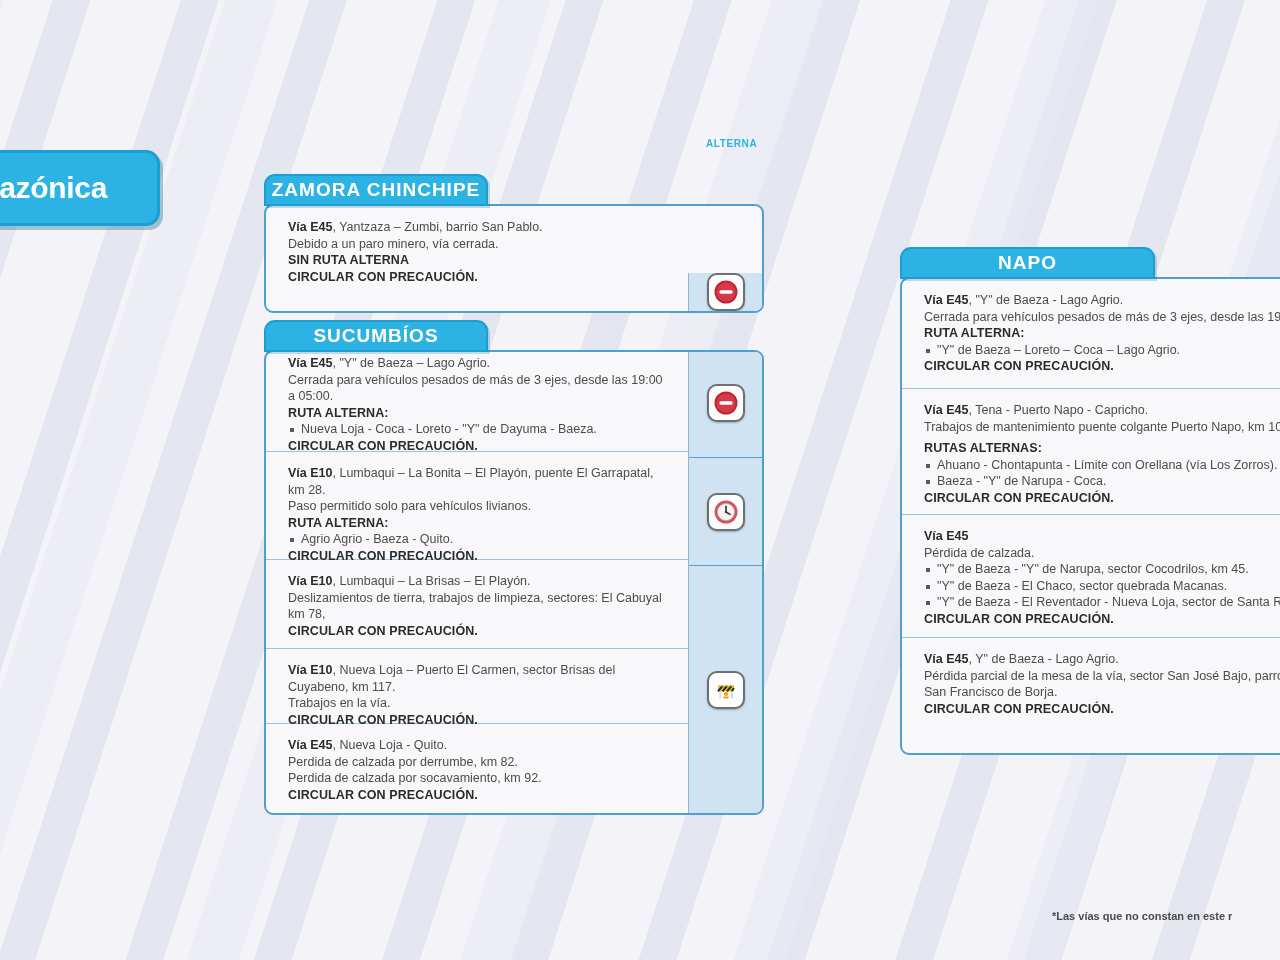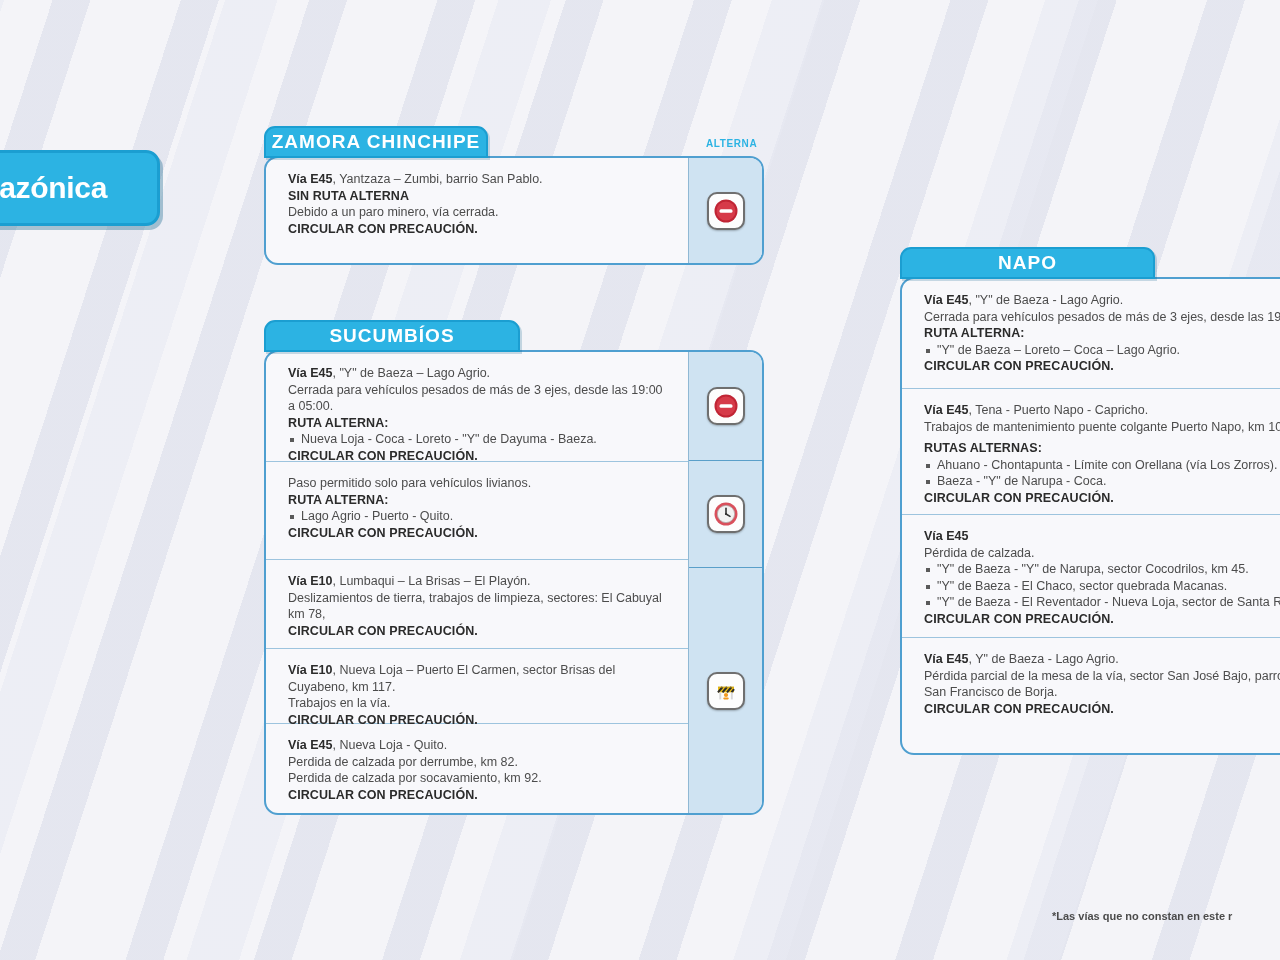--- a/index.html
+++ b/index.html
@@ -87,26 +87,27 @@
   .prov-header .prov-title {
     color: #ffffff;
     font-size: 19px;
     font-weight: bold;
     letter-spacing: 1px;
     white-space: nowrap;
   }
 
   .card {
     border: 2px solid #4f9fd0;
-    border-radius: 14px;
+    border-radius: 9px;
     background: #f8f8fb;
     overflow: hidden;
     position: relative;
     display: flex;
     margin-top: -2px;
+    align-items: flex-end;
   }
 
   .card-rows {
     flex: 1 1 auto;
     display: flex;
     flex-direction: column;
     position: relative;
     z-index: 2;
   }
 
@@ -207,72 +208,75 @@
 <div id="bg-stripes"></div>
 <div id="bg-stripes2"></div>
 
 <div id="region-badge">
   <span class="badge-text">mazónica</span>
 </div>
 
 <div class="estado-label" style="left:706px; top:138px;">ALTERNA</div>
 
 <div class="province" id="prov-zamora" style="left:264px; top:126px; width:500px;">
-  <div class="prov-header" style="width:224px;">
+  <div class="prov-header" style="width:224px;margin-top:48px;">
     <span class="prov-title">ZAMORA CHINCHIPE</span>
   </div>
   <div class="card" style="height:109px;">
     <div class="card-rows">
       <div class="row" style="height:105px;">
         <div class="via">
           <b>Vía E45</b><span>, Yantzaza – Zumbi, barrio San Pablo.</span>
         </div>
+        <div class="line">Debido a un paro minero, vía cerrada.</div>
         <div class="line strong">SIN RUTA ALTERNA</div>
-        <div class="line">Debido a un paro minero, vía cerrada.</div>
         <div class="line strong">CIRCULAR CON PRECAUCIÓN.</div>
       </div>
     </div>
     <div class="status-col">
       <div class="srow" style="flex:1 1 auto;">
         <div class="icon-tile">
           <svg width="26" height="26" viewBox="0 0 26 26" aria-hidden="true">
             <circle cx="13" cy="13" r="11.5" fill="#c02434"></circle>
             <circle cx="13" cy="13" r="9.5" fill="#d63a49"></circle>
             <rect x="6.5" y="11.3" width="13" height="3.4" rx="1.5" fill="#ffffff"></rect>
           </svg>
         </div>
       </div>
     </div>
   </div>
 </div>
 
 <div class="province" id="prov-sucumbios" style="left:264px; top:320px; width:500px;">
-  <div class="prov-header" style="width:256px;">
+  <div class="prov-header" style="width:224px;">
     <span class="prov-title">SUCUMBÍOS</span>
   </div>
   <div class="card" style="height:465px;">
     <div class="card-rows">
 
       <div class="row" style="height:110px;">
         <div class="via">
           <b>Vía E45</b><span>, "Y" de Baeza – Lago Agrio.</span>
         </div>
         <div class="line">Cerrada para vehículos pesados de más de 3 ejes, desde las 19:00 a 05:00.</div>
         <div class="line strong">RUTA ALTERNA:</div>
         <ul class="bullets">
           <li>Nueva Loja - Coca - Loreto - "Y" de Dayuma - Baeza.</li>
         </ul>
         <div class="line strong">CIRCULAR CON PRECAUCIÓN.</div>
       </div>
 
       <div class="row" style="height:108px;">
+        <div class="via">
+          <b>Vía E10</b><span>, Lumbaqui – La Bonita – El Playón, puente El Garrapatal, km 28.</span>
+        </div>
         <div class="line">Paso permitido solo para vehículos livianos.</div>
         <div class="line strong">RUTA ALTERNA:</div>
         <ul class="bullets">
-          <li>Lago Agrio - Puerto - Quito.</li>
+          <li>Agrio Agrio - Baeza - Quito.</li>
         </ul>
         <div class="line strong">CIRCULAR CON PRECAUCIÓN.</div>
       </div>
 
       <div class="row" style="height:89px;">
         <div class="via">
           <b>Vía E10</b><span>, Lumbaqui – La Brisas – El Playón.</span>
         </div>
         <div class="line">Deslizamientos de tierra, trabajos de limpieza, sectores: El Cabuyal km 78,</div>
         <div class="line strong">CIRCULAR CON PRECAUCIÓN.</div>

